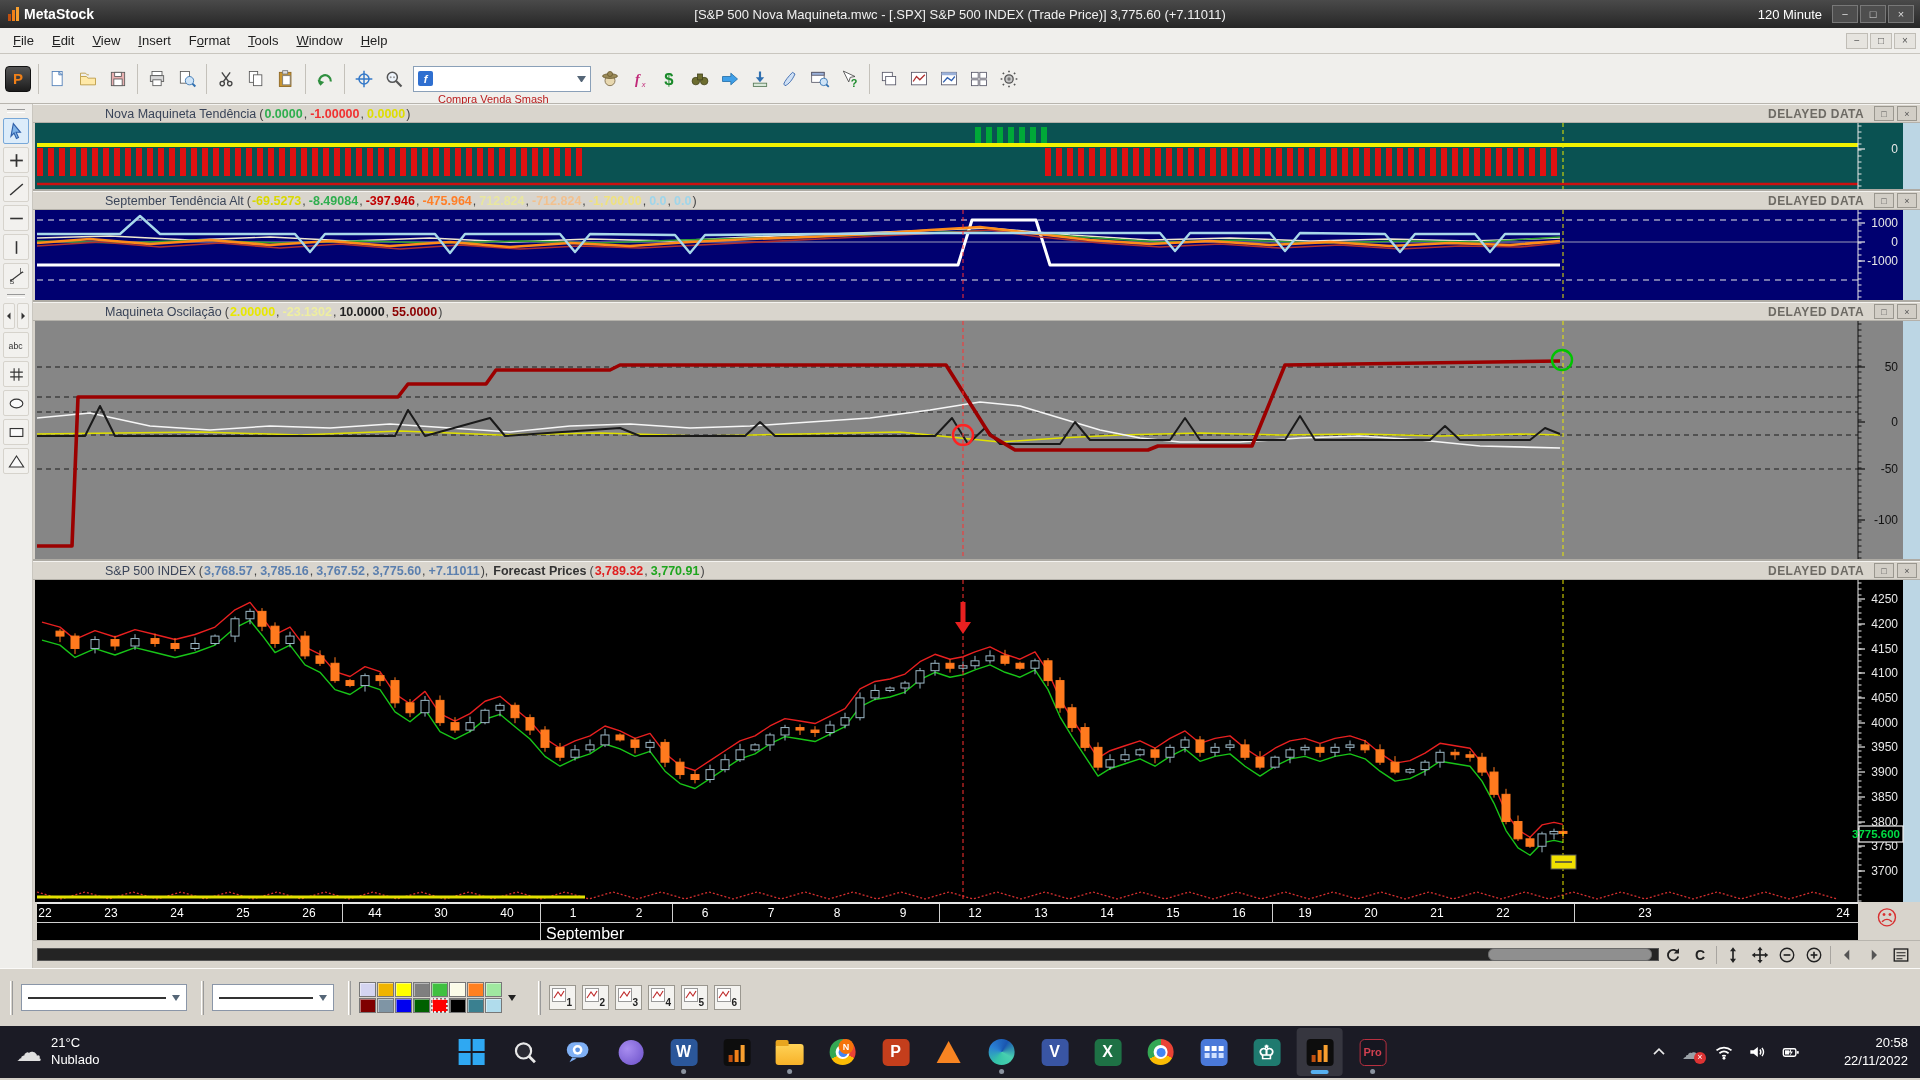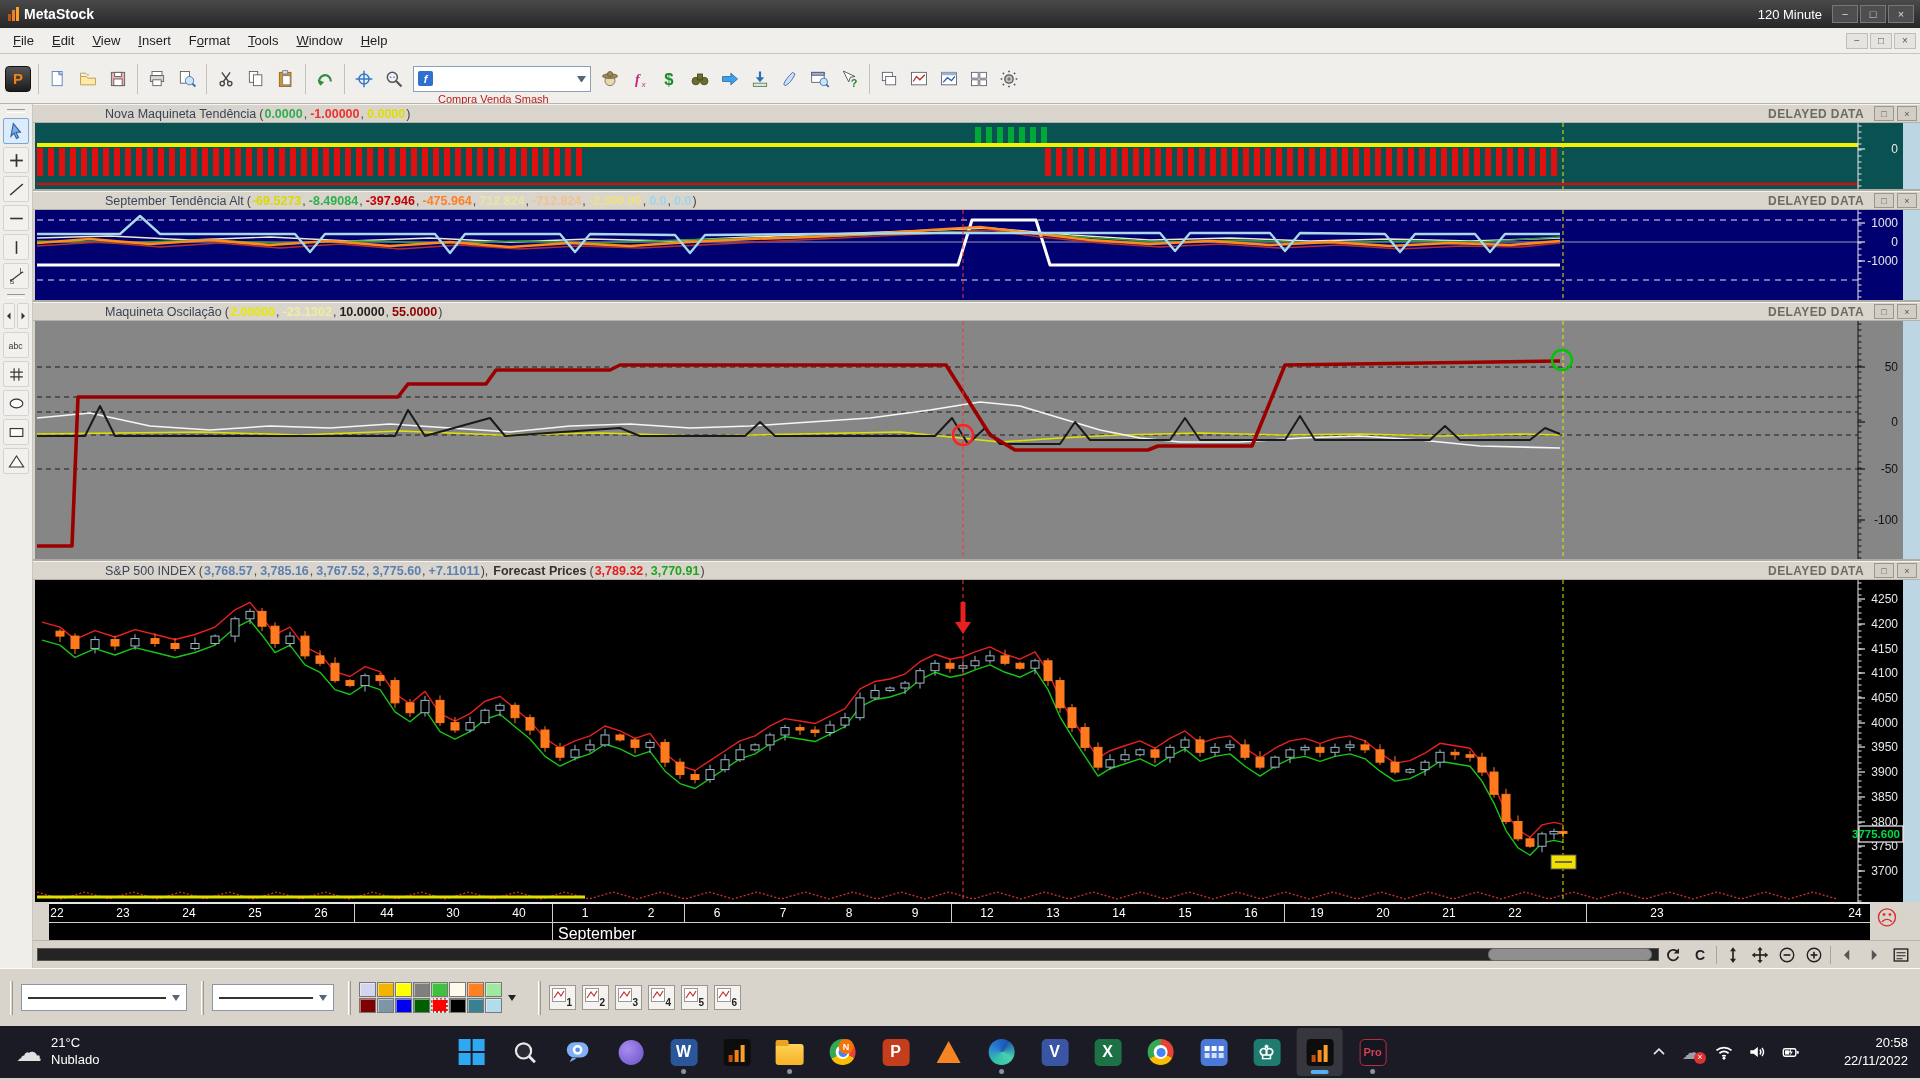--- a/index.html
+++ b/index.html
@@ -54,21 +54,21 @@
   .pval{font-weight:bold;margin:0 1px;}
   .ppunc{color:#444;}
   .delayed{margin-left:auto;color:#6d6a64;font-weight:bold;font-size:12px;letter-spacing:.4px;margin-right:10px;}
   .pbtns{display:flex;gap:3px;margin-right:3px;}
   .pwbtn{width:20px;height:15px;background:#d2cec6;border:1px solid #9a978f;color:#555;font-size:9px;
     display:flex;align-items:center;justify-content:center;}
   .splitter{height:2px;background:#aeaba4;}
   svg.chart{display:block;}
   
   .xaxis{height:38px;background:#d8d4cc;position:relative;}
-  .xplot{position:absolute;left:16px;top:0;width:1821px;height:38px;background:#000;border-top:2px solid #e6e6e6;overflow:hidden;}
+  .xplot{position:absolute;left:4px;top:0;width:1821px;height:38px;background:#000;border-top:2px solid #e6e6e6;overflow:hidden;}
   .dlabel{position:absolute;top:2px;transform:translateX(-50%);color:#fff;font-size:12px;}
   .dsep{position:absolute;top:0;width:1px;height:18px;background:#cfcfcf;}
   .dsep.full{height:38px;}
   .drowline{position:absolute;top:18px;left:0;right:0;height:1px;background:#cfcfcf;}
   .month{position:absolute;top:21px;color:#fff;font-size:16px;}
   .sadface{position:absolute;right:22px;top:5px;font-size:21px;color:#d83030;line-height:1;}
   
   .scrollrow{height:28px;background:#d8d4cc;position:relative;border-top:1px solid #b8b5ae;}
   .strack{position:absolute;left:4px;top:7px;width:1622px;height:13px;background:#242424;border:1px solid #555;}
   .sthumb{position:absolute;left:1455px;top:7px;width:164px;height:13px;background:#8f8f8f;border-radius:6px;border:1px solid #6a6a6a;}
@@ -128,20 +128,21 @@
 
   <div class="titlebar">
     <div class="tb-left">
       <span class="logo-icon">
           <i></i>
           <i></i>
           <i></i>
         </span>
       <span class="tb-app">MetaStock</span>
     </div>
+    <div class="tb-title">[S&amp;P 500 Nova Maquineta.mwc - [.SPX] S&amp;P 500 INDEX (Trade Price)]   3,775.60 (+7.11011)</div>
     <div class="tb-right">
       <span class="tb-interval">120 Minute</span>
       <span id="tb-controls" style="display: inline-flex; gap: 2px;">
           <span class="winbtn">−</span>
           <span class="winbtn">□</span>
           <span class="winbtn">×</span>
         </span>
     </div>
   </div>
 
@@ -648,21 +649,21 @@
           <span class="pval" style="color: rgb(47, 174, 79);">-8.49084</span>
           <span class="ppunc" style="margin-right: 2px;">,</span>
           <span class="pval" style="color: rgb(192, 0, 0);">-397.946</span>
           <span class="ppunc" style="margin-right: 2px;">,</span>
           <span class="pval" style="color: rgb(255, 127, 39);">-475.964</span>
           <span class="ppunc" style="margin-right: 2px;">,</span>
           <span class="pval" style="color: rgb(232, 230, 160);">712.824</span>
           <span class="ppunc" style="margin-right: 2px;">,</span>
           <span class="pval" style="color: rgb(242, 193, 142);">-712.824</span>
           <span class="ppunc" style="margin-right: 2px;">,</span>
-          <span class="pval" style="color: rgb(239, 226, 128);">-2,500.00</span>
+          <span class="pval" style="color: rgb(239, 226, 128);">-1,700.00</span>
           <span class="ppunc" style="margin-right: 2px;">,</span>
           <span class="pval" style="color: rgb(159, 213, 234);">0.0</span>
           <span class="ppunc" style="margin-right: 2px;">,</span>
           <span class="pval" style="color: rgb(159, 213, 234);">0.0</span>
           <span class="ppunc"> )</span>
           <span class="delayed">DELAYED DATA</span>
           <span class="pbtns">
             <span class="pwbtn">□</span>
             <span class="pwbtn">×</span>
           </span>

